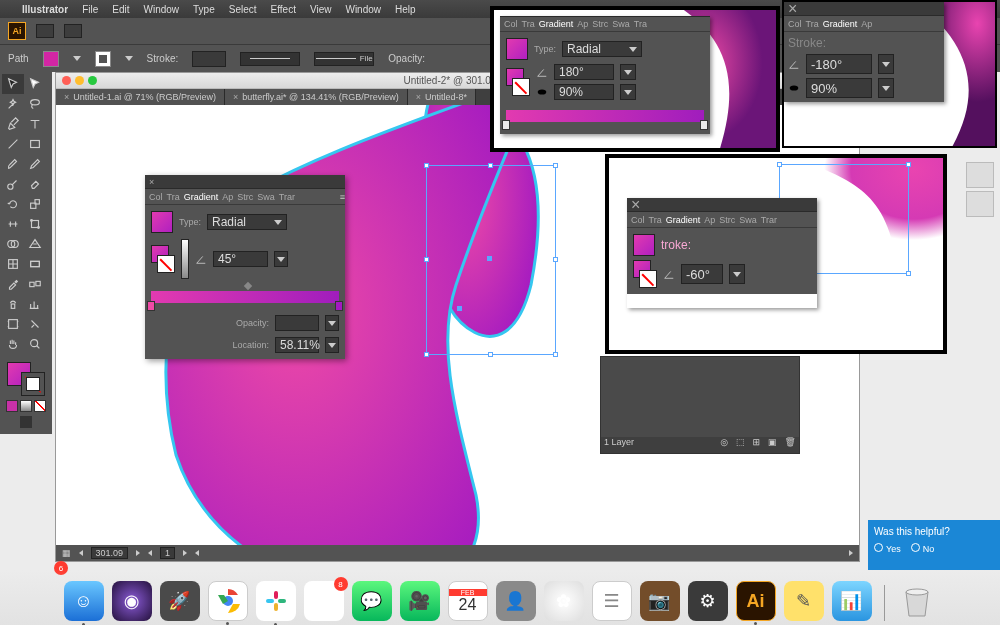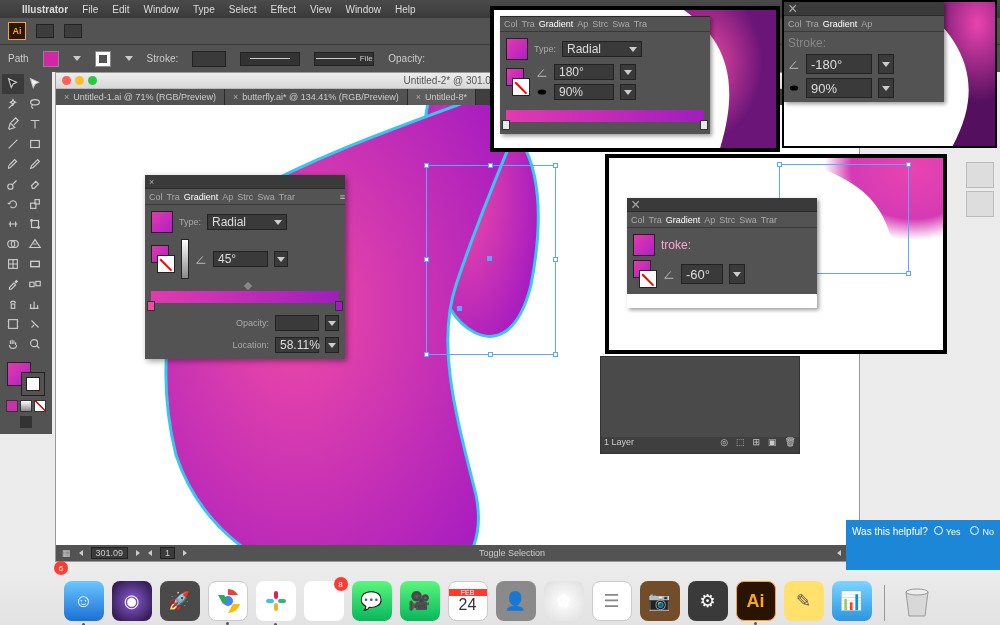--- a/index.html
+++ b/index.html
@@ -87,21 +87,21 @@
   .inset-canvas{position:absolute;inset:0}
   .ins1{left:490px;top:6px;width:290px;height:146px}
   .ins2{left:782px;top:0;width:215px;height:148px;border-width:2px}
   .ins3{left:605px;top:154px;width:342px;height:200px}
   
   .layers{position:absolute;left:600px;top:356px;width:200px;height:98px;background:#4a4a4a;border:1px solid #333;font-size:9px;color:#ccc;display:flex;flex-direction:column}
   .layers .body{flex:1}
   .layers .foot{height:16px;background:#3f3f3f;display:flex;padding:0 3px;gap:8px}
   .layers .foot span:first-child{flex:1}
   
-  .helpful{position:absolute;right:0;bottom:55px;width:154px;height:50px;background:#1b87d6;color:#fff;font-size:10px;padding:6px;display:flex;flex-direction:row;gap:6px}
+  .helpful{position:absolute;right:0;bottom:55px;width:132px;height:50px;background:#1b87d6;color:#fff;font-size:10px;padding:6px;display:flex;flex-direction:column;gap:6px}
   .helpful .opts{display:flex;gap:10px;font-size:9px}
   .radio{width:9px;height:9px;border-radius:50%;border:1.5px solid #fff;display:inline-block;margin-right:3px}
   
   .dock{position:absolute;bottom:0;left:0;right:0;height:55px;display:flex;align-items:flex-end;justify-content:center;gap:8px;padding-bottom:4px;background:linear-gradient(rgba(255,255,255,0),rgba(220,220,220,.6))}
   .dicon{width:40px;height:40px;border-radius:8px;display:flex;align-items:center;justify-content:center;font-size:18px;color:#fff;position:relative}
   .dicon .dot{width:3px;height:3px;border-radius:50%;background:#555;position:absolute;bottom:-5px;left:50%;margin-left:-1.5px}
   .badge{position:absolute;top:-4px;right:-4px;width:14px;height:14px;border-radius:50%;background:#ff3b30;color:#fff;font-size:8px;display:flex;align-items:center;justify-content:center}
   .tri2{width:0;height:0;border-left:4px solid #ccc;border-top:3px solid transparent;border-bottom:3px solid transparent;display:inline-block}
   .tri3{width:0;height:0;border-right:4px solid #ccc;border-top:3px solid transparent;border-bottom:3px solid transparent;display:inline-block}
   .rightcol{position:absolute;right:2px;top:162px;width:32px;display:flex;flex-direction:column;gap:3px}
@@ -372,21 +372,20 @@
     <span class="tri3"></span>
     <div class="sb-field">
         <span>301.09</span>
       </div>
     <span class="tri2"></span>
     <span class="tri3"></span>
     <div class="sb-field">
         <span>1</span>
       </div>
     <span class="tri2"></span>
-    <span class="sb-text">Toggle Selection</span>
     <span class="tri3"></span>
     <span class="tri2" style="margin-left:auto"></span>
   </div>
 </div>
 
 <div class="panel pnl-main">
   <div class="pnl-head">
       <span class="pnl-x">×</span>
     </div>
   <div class="pnl-tabs">

